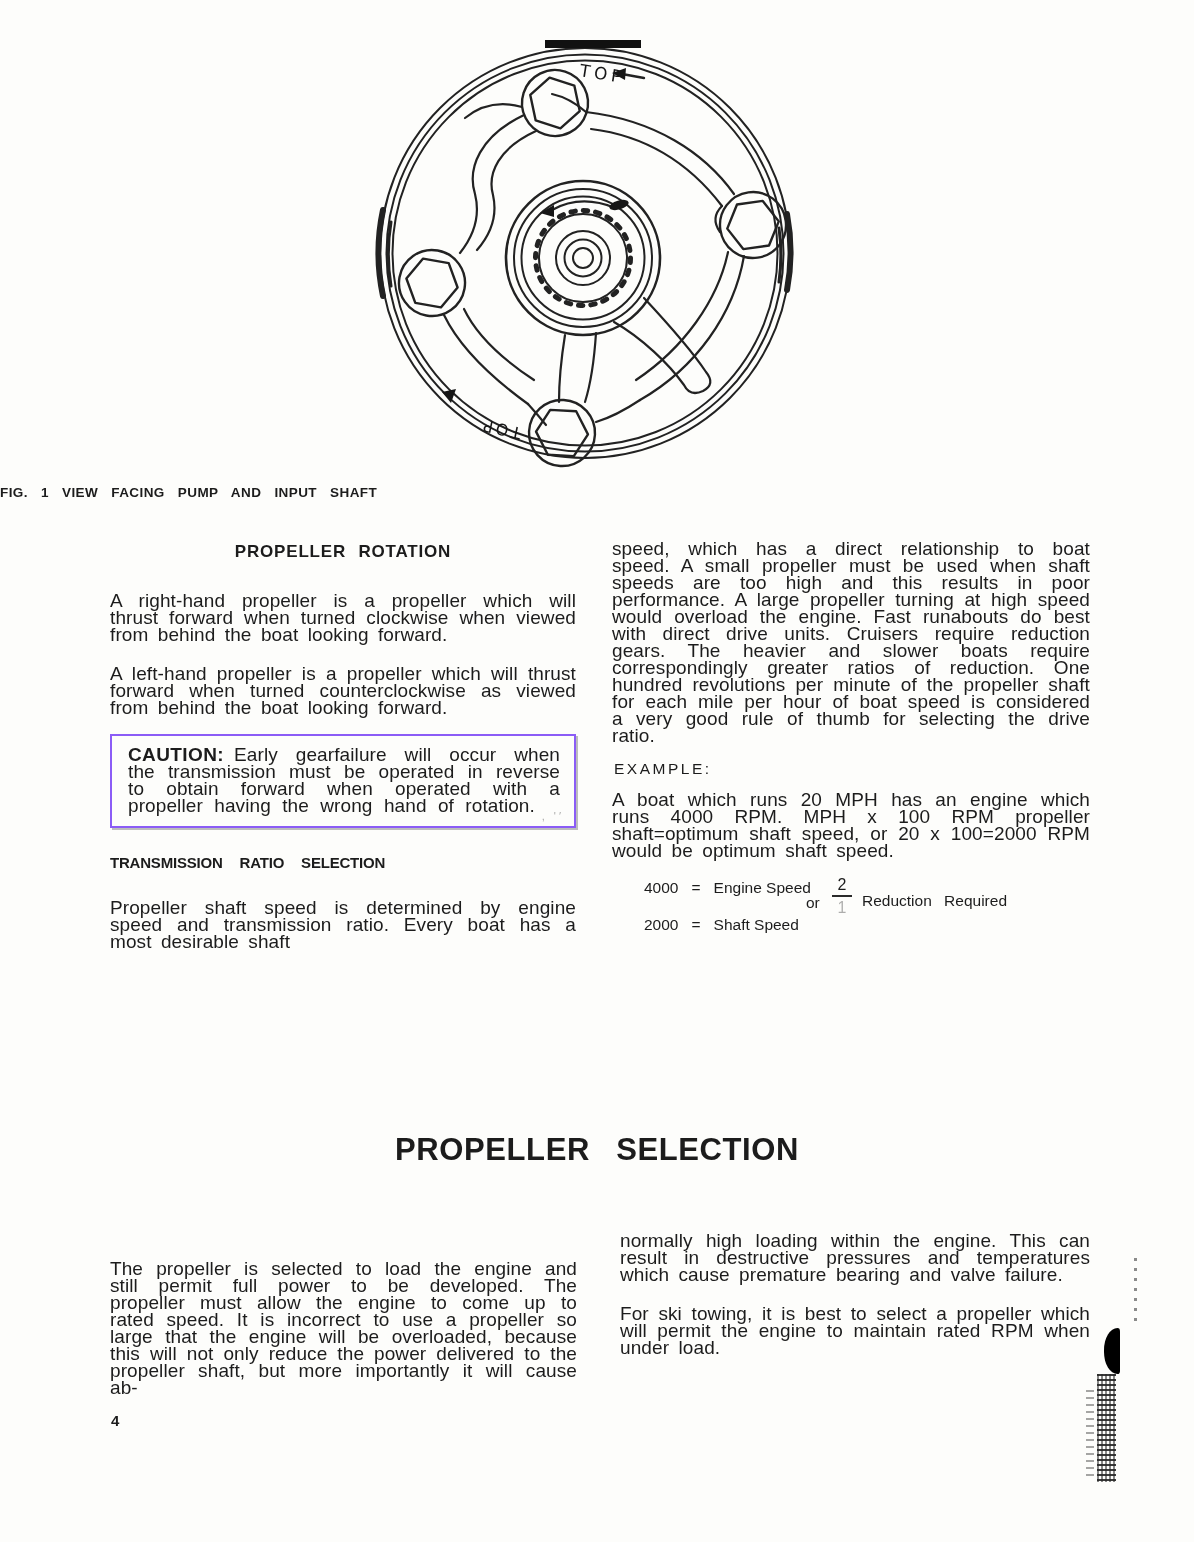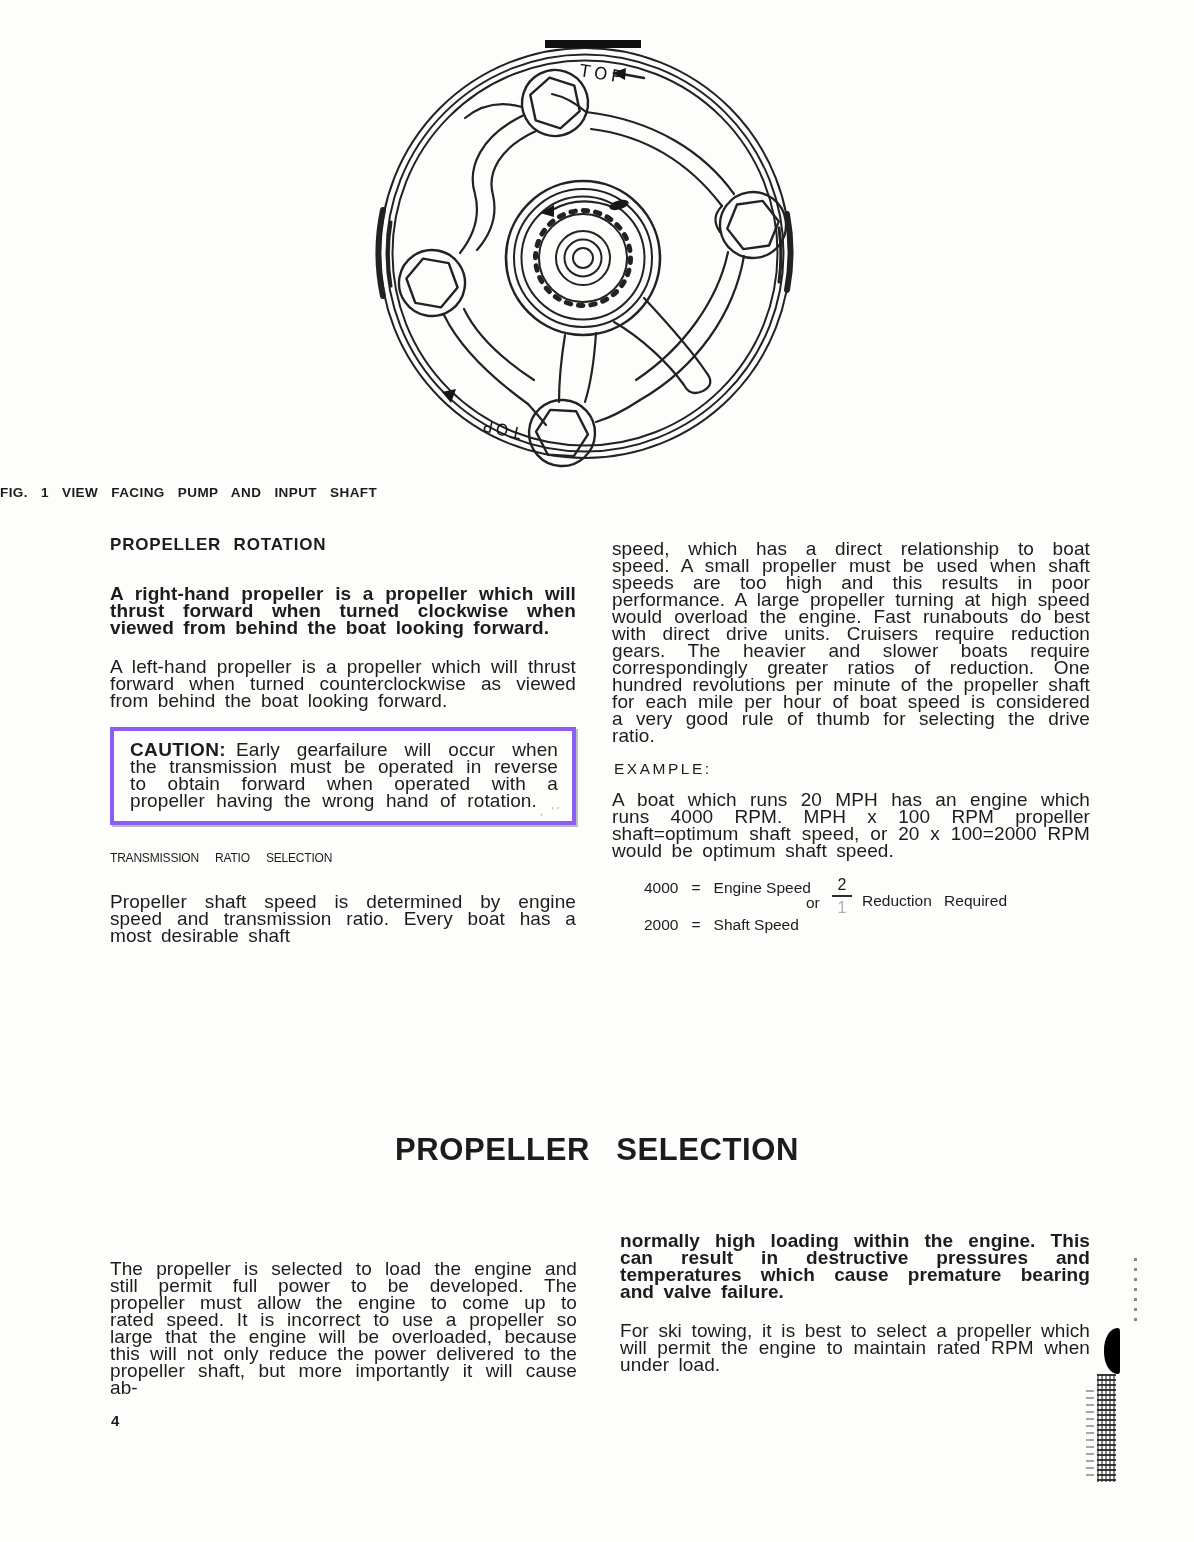--- a/index.html
+++ b/index.html
@@ -9,27 +9,27 @@
     font-family:"Liberation Sans", sans-serif;
   }
   p { margin:0; text-align:justify; font-size:19px; line-height:17px;
       word-spacing:4px; letter-spacing:0.1px; }
   .col { position:absolute; }
   .col-left-1  { left:110px; top:534px; width:466px; }
   .col-right-1 { left:612px; top:540px; width:478px; }
   .col-left-2  { left:110px; top:1260px; width:467px; }
   .col-right-2 { left:620px; top:1208px; width:470px;margin-top:24px; }
 
-  h2.sec-heading { font-size:17px; font-weight:bold; margin:1px 0 30px 0;
-       letter-spacing:0.8px; word-spacing:7px; }
-  h2.sec-heading-2 { font-size:12px; font-weight:normal; margin:26px 0 28px 0;
+  h2.sec-heading { font-size:17px; font-weight:bold; margin:8px 0 30px 0;
+       letter-spacing:0.8px; word-spacing:7px;text-align:center; }
+  h2.sec-heading-2 { font-size:15px; font-weight:bold; margin:26px 0 28px 0;
        letter-spacing:-0.2px; word-spacing:13px; }
-  .para-space { margin-bottom:22px;font-weight:bold; }
-
-  .caution { border:4px solid #8b5cf6; padding:10px 14px 12px 16px;
+  .para-space { margin-bottom:22px; }
+
+  .caution { border:2px solid #8b5cf6; padding:10px 14px 12px 16px;
        margin:18px 0 24px 0; position:relative;
        box-shadow:2px 2px 0 rgba(0,0,0,0.25); }
   .caution p { word-spacing:6px; }
   .caution .caution-label { font-weight:bold; letter-spacing:0.4px; padding-right:10px; }
   .caution .corner-mark { position:absolute; right:10px; bottom:4px;
        font-size:11px; opacity:0.4; letter-spacing:3px; }
 
   .example-label { font-size:15.5px; letter-spacing:2.5px; word-spacing:4px;
        margin:16px 0 13px 2px; }
 

